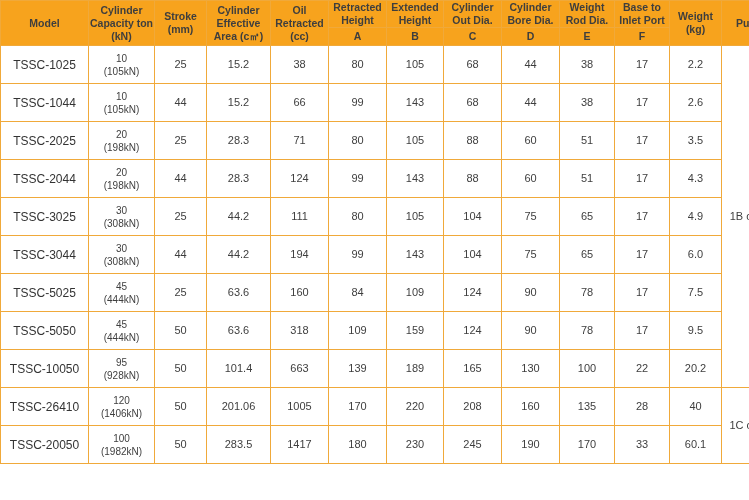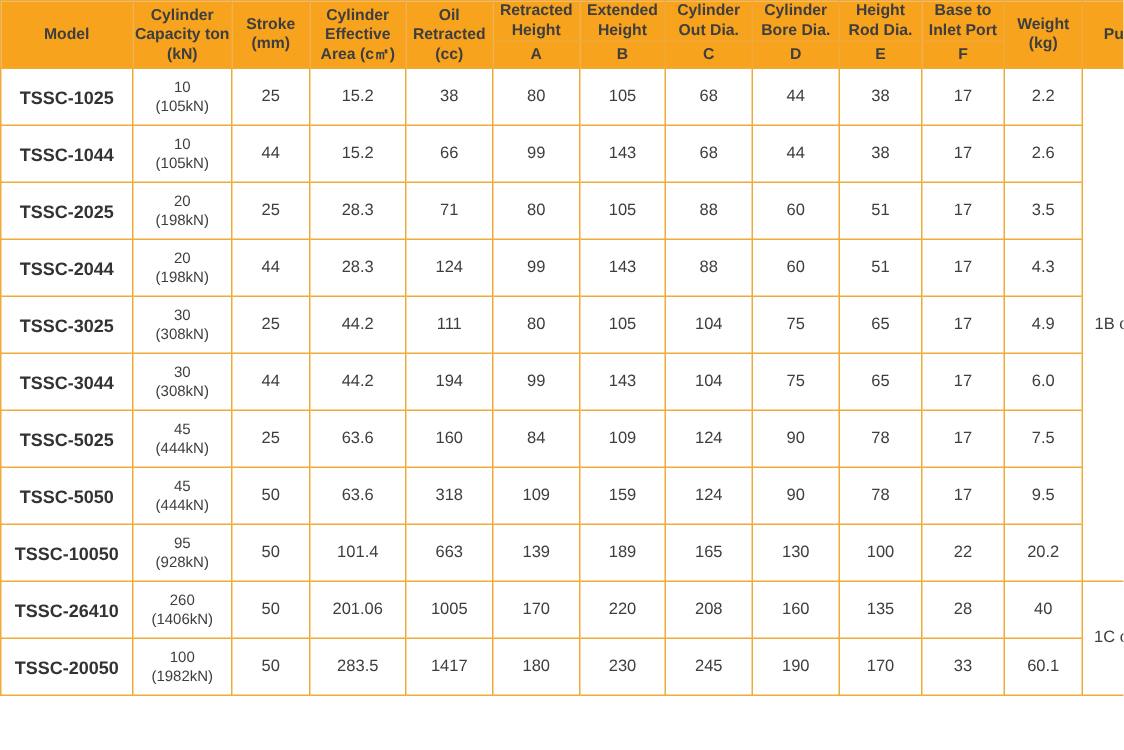--- a/index.html
+++ b/index.html
@@ -40,21 +40,21 @@
     font-weight: bold;
     padding: 2px 1px;
     border-top: 1px solid #ffffff;
   }
   tbody td {
     height: 37px;
     font-size: 11px;
     line-height: 1.2;
   }
   tbody td.model {
-    font-weight: bold;
+    font-weight: normal;
     font-size: 12px;
     color: #333333;
     text-align: center;
   }
   tbody td.capacity {
     font-size: 10px;
     line-height: 1.3;
   }
   tbody td.pump {
     font-size: 11px;
@@ -98,21 +98,21 @@
     <tr>
       <th rowspan="2">Model</th>
       <th rowspan="2">Cylinder Capacity ton (kN)</th>
       <th rowspan="2">Stroke (mm)</th>
       <th rowspan="2">Cylinder Effective Area (c㎡)</th>
       <th rowspan="2">Oil Retracted (cc)</th>
       <th>Retracted Height</th>
       <th>Extended Height</th>
       <th>Cylinder Out Dia.</th>
       <th>Cylinder Bore Dia.</th>
-      <th>Height Rod Dia.</th>
+      <th>Weight Rod Dia.</th>
       <th>Base to Inlet Port</th>
       <th rowspan="2">Weight (kg)</th>
       <th rowspan="2">Pump</th>
     </tr>
     <tr>
       <th class="sub-letter">A</th>
       <th class="sub-letter">B</th>
       <th class="sub-letter">C</th>
       <th class="sub-letter">D</th>
       <th class="sub-letter">E</th>
@@ -270,21 +270,21 @@
       <td>189</td>
       <td>165</td>
       <td>130</td>
       <td>100</td>
       <td>22</td>
       <td>20.2</td>
     </tr>
     <tr>
       <td class="model">TSSC-26410</td>
       <td class="capacity">
-        <span class="cap-top">260</span>
+        <span class="cap-top">120</span>
         <span class="cap-bot">(1406kN)</span>
       </td>
       <td>50</td>
       <td>201.06</td>
       <td>1005</td>
       <td>170</td>
       <td>220</td>
       <td>208</td>
       <td>160</td>
       <td>135</td>

